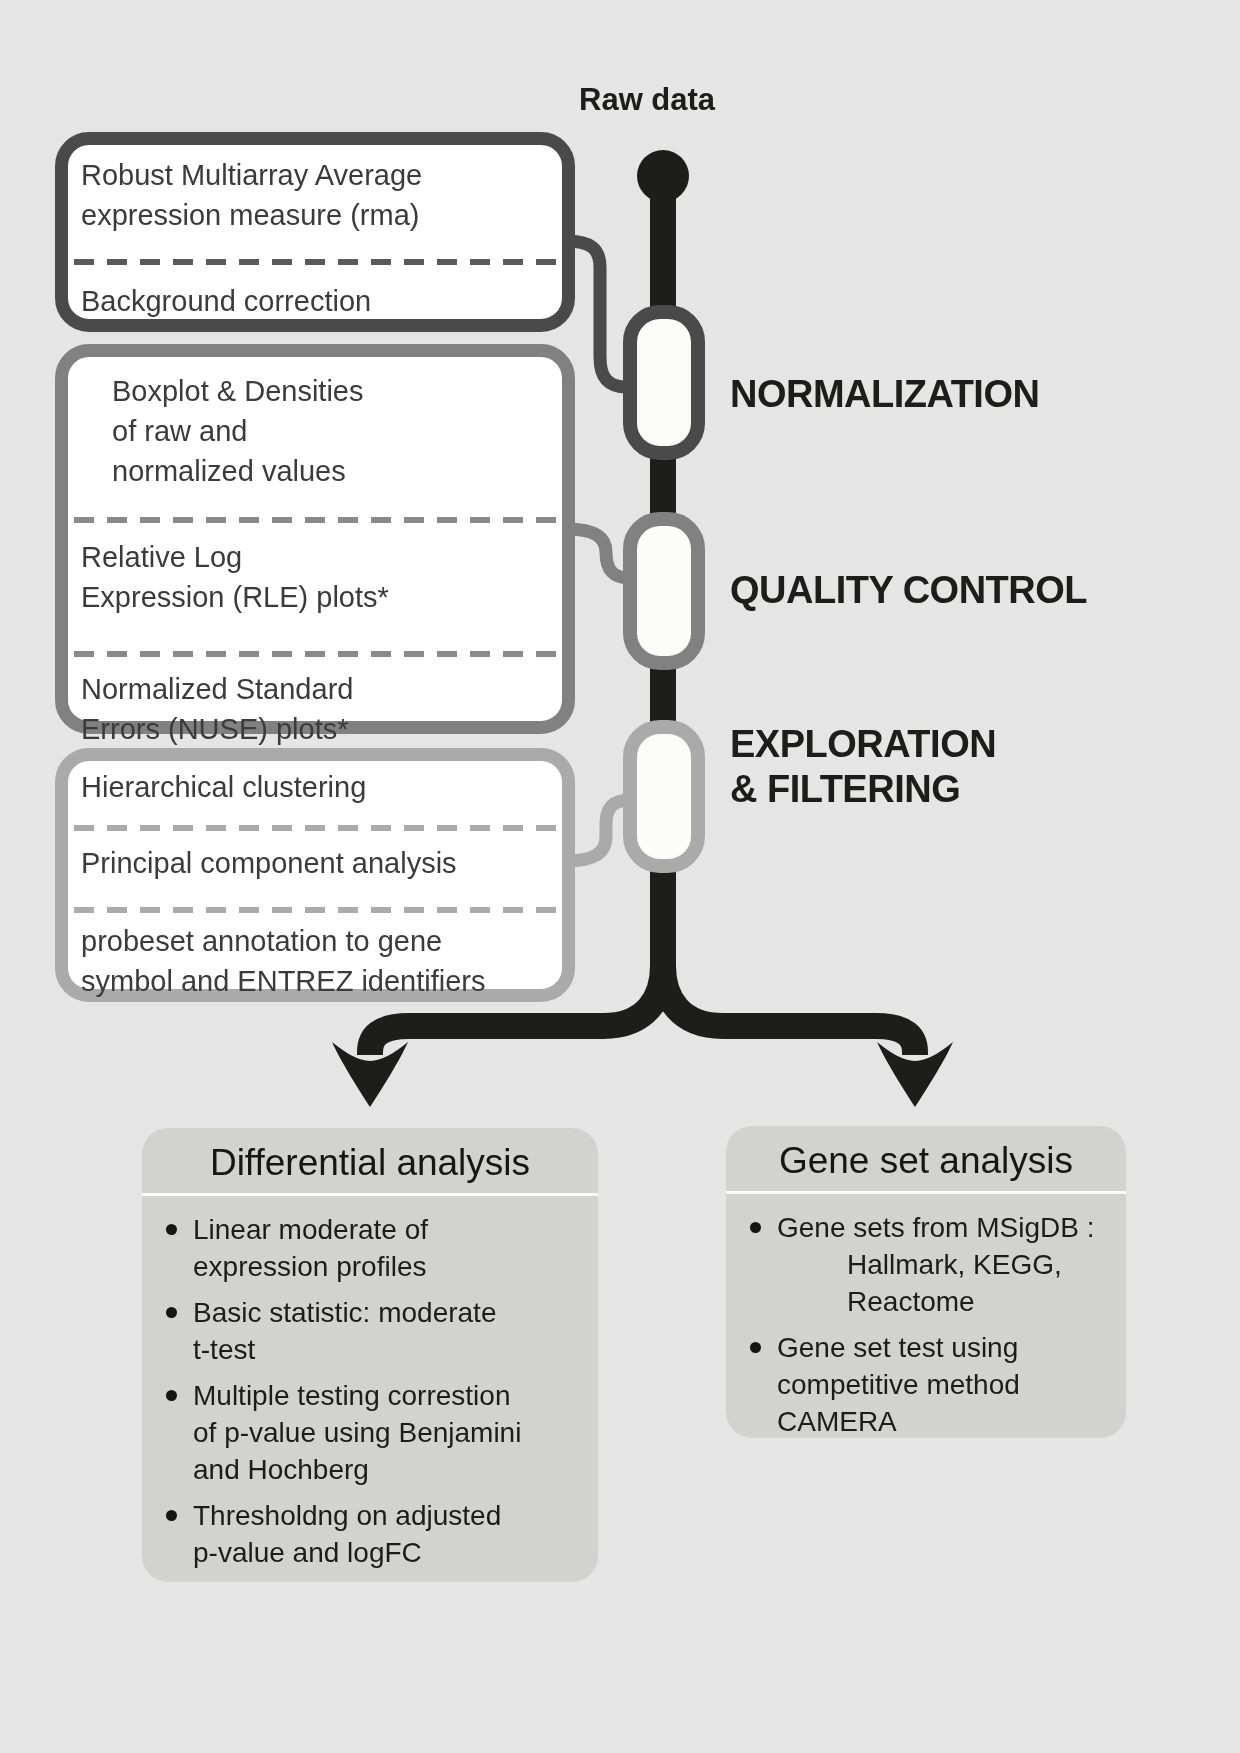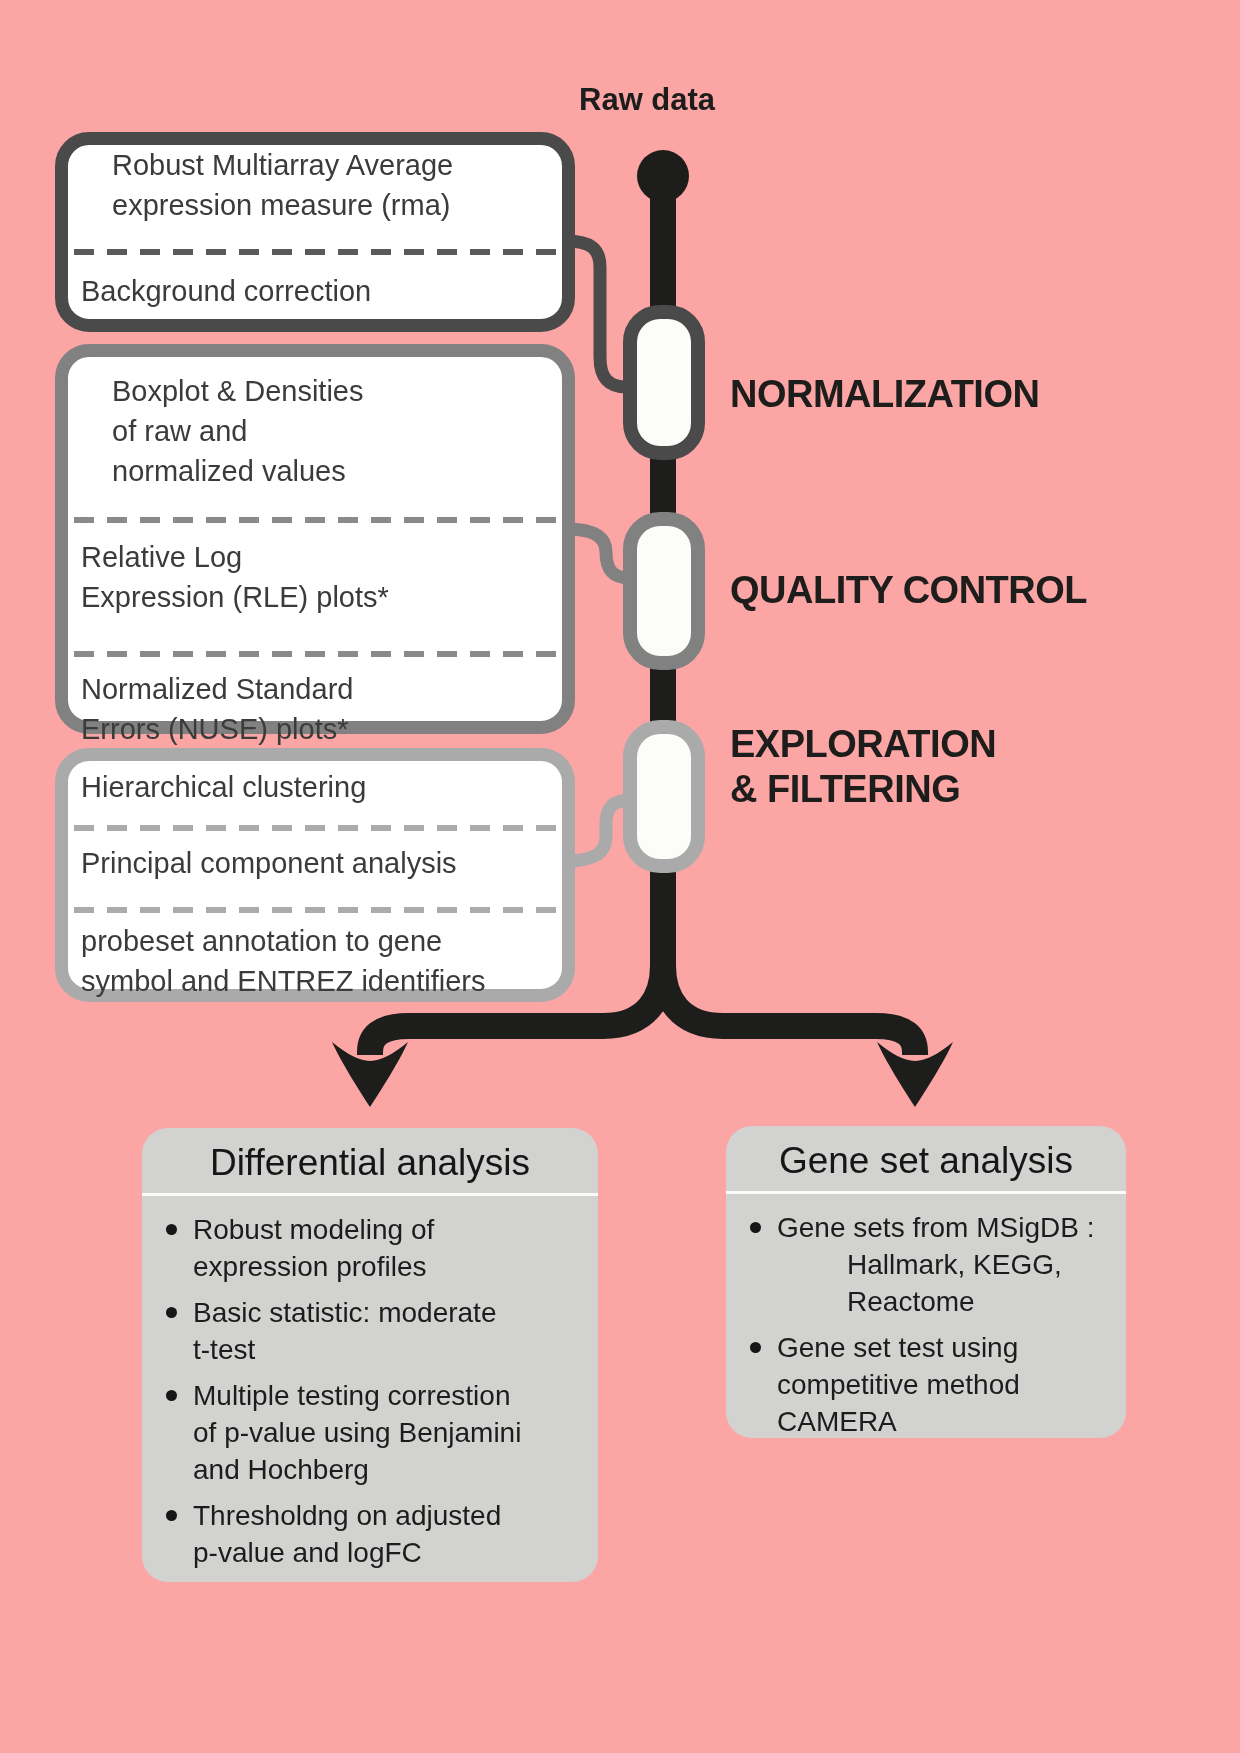--- a/index.html
+++ b/index.html
@@ -1,17 +1,17 @@
 <!DOCTYPE html>
 <html><head>
 <meta charset="utf-8">
 <style>
   html,body{margin:0;padding:0;background:#ffffff;}
   .canvas{
-    position:relative;width:1240px;height:1753px;background:#fca5a5;overflow:hidden;
+    position:relative;width:1240px;height:1753px;background:#e5e5e5;overflow:hidden;
     font-family:"Liberation Sans","DejaVu Sans",sans-serif;
   }
   .layer{position:absolute;left:0;top:0;width:1240px;height:1753px;}
   svg .stroked{fill:none;}
   svg .trunk{stroke-width:26px;}
   svg .arm{stroke-width:26px;stroke-linejoin:round;}
   svg .conn{stroke-width:13px;}
   svg .capsule{fill:#fcfcf8;stroke-width:14px;}
   svg .head{stroke:none;}
 
@@ -24,21 +24,21 @@
     border-radius:34px;background:#ffffff;display:flex;flex-direction:column;
     padding:0 5px;
   }
   .sbox1{left:55px;top:132px;width:520px;height:200px;border-color:#4a4a4a;}
   .sbox2{left:55px;top:344px;width:520px;height:390px;border-color:#818181;}
   .sbox3{left:55px;top:748px;width:520px;height:254px;border-color:#aaaaaa;}
   .step{
     font-size:29px;line-height:40px;color:#3b3b3b;white-space:pre-line;
     padding-left:8px;flex:none;overflow:hidden;
   }
-  .b1s1{height:104px;margin-left:31px;}
+  .b1s1{height:104px;padding-top:10px;}
   .b1s2{padding-top:16px;}
   .b2s1{height:146px;padding-top:14px;margin-left:31px;}
   .b2s2{height:114px;padding-top:14px;}
   .b2s3{padding-top:12px;}
   .b3s1{height:58px;padding-top:6px;}
   .b3s2{height:64px;padding-top:12px;}
   .b3s3{padding-top:8px;}
   .dash{height:6px;flex:none;margin:0 1px;}
   .dash1{background:repeating-linear-gradient(90deg,#5a5a5a 0 20px,transparent 20px 33px);}
   .dash2{background:repeating-linear-gradient(90deg,#8a8a8a 0 20px,transparent 20px 33px);}
@@ -124,21 +124,21 @@
   <div class="stage-label sl2">QUALITY CONTROL</div>
   <div class="stage-label sl3">EXPLORATION
 &amp; FILTERING</div>
 
   <div class="panel panel-left">
     <div class="panel-title">Differential analysis</div>
     <div class="panel-sep"></div>
     <div class="bullets">
       <div class="bullet">
         <span class="bdot"></span>
-        <span class="btext">Robust modeling of
+        <span class="btext">Linear moderate of
 expression profiles</span>
       </div>
       <div class="bullet">
         <span class="bdot"></span>
         <span class="btext">Basic statistic: moderate
 t-test</span>
       </div>
       <div class="bullet">
         <span class="bdot"></span>
         <span class="btext">Multiple testing correstion

